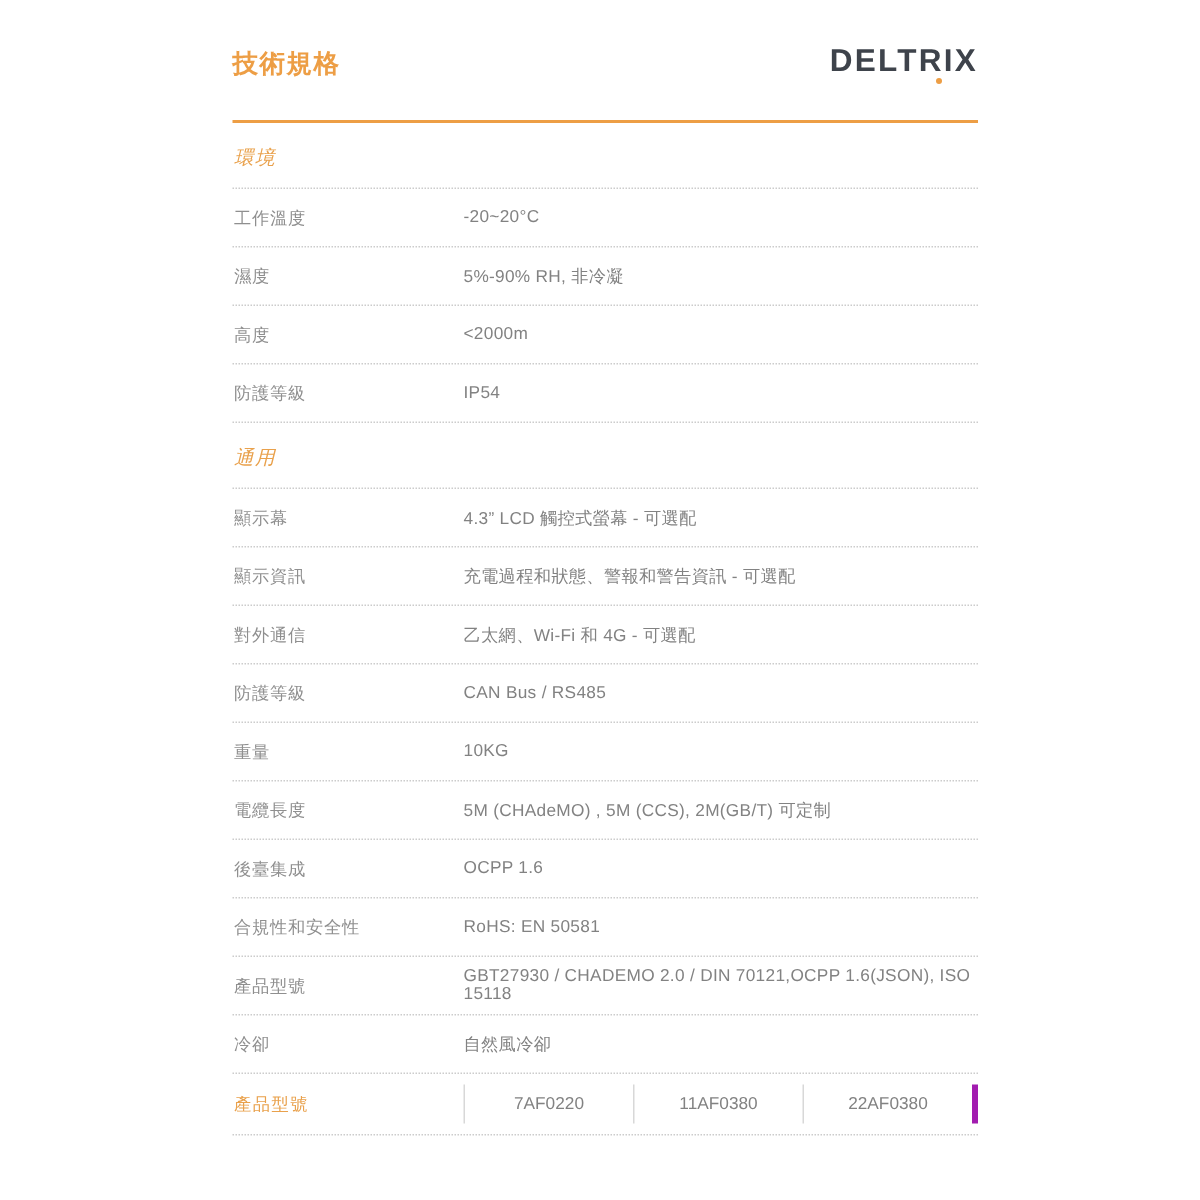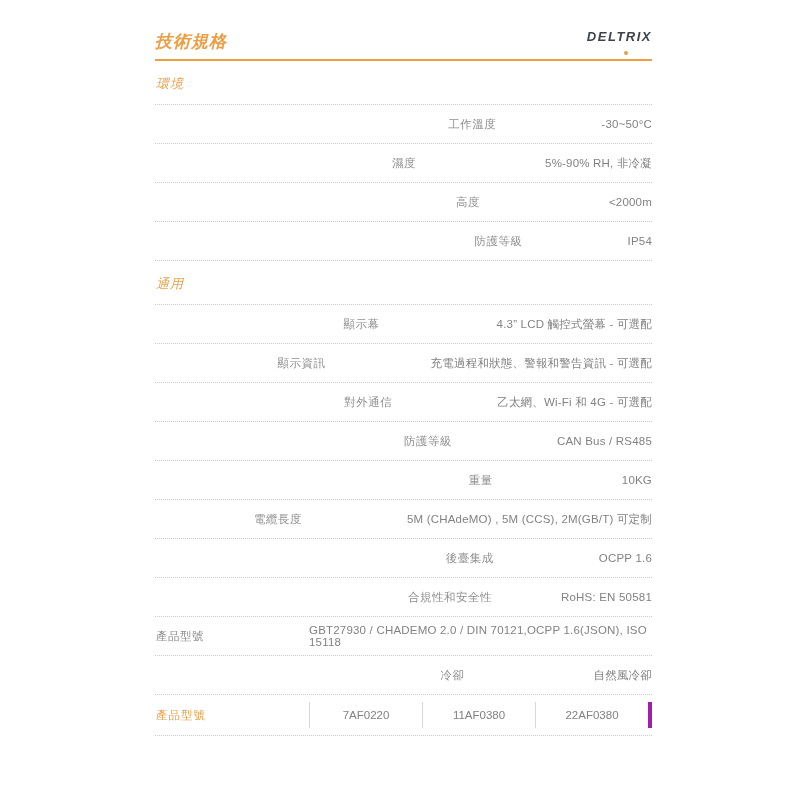--- a/index.html
+++ b/index.html
@@ -18,34 +18,34 @@
   .content {
     position: absolute;
     left: 155px;
     top: 30px;
     width: 497px;
   }
   
   .header {
     display: flex;
     justify-content: space-between;
+    align-items: flex-end;
     border-bottom: 2px solid #ED9E45;
-    padding-bottom: 6px;
-    font-style: italic;
+    padding-bottom: 26px;
   }
   .page-title {
     margin: 0;
     font-size: 17px;
     font-weight: 700;
     color: #ED9E45;
     letter-spacing: 1px;
   }
   .logo {
     position: relative;
-    font-size: 13px;
+    font-size: 21px;
     font-weight: 800;
     letter-spacing: 1.5px;
     color: #3E434B;
     line-height: 1;
     padding-bottom: 3px;
   }
   .logo-dot {
     position: absolute;
     width: 4px;
     height: 4px;
@@ -65,21 +65,20 @@
     letter-spacing: 1px;
     font-style: italic;
   }
   
   .row {
     display: flex;
     align-items: center;
     min-height: 38px;
     border-bottom: 1px dotted #cccccc;
     font-size: 11.5px;
-    justify-content: flex-end;
   }
   .row .label {
     width: 153px;
     flex-shrink: 0;
     color: #8f8f8f;
     padding-left: 1px;
     letter-spacing: 0.5px;
   }
   .row .value {
     color: #828282;
@@ -120,21 +119,21 @@
       <div class="logo">
         <span>DELTRIX</span>
         <span class="logo-dot"></span>
       </div>
     </div>
 
     <h2 class="section-title">環境</h2>
 
     <div class="row">
       <div class="label">工作溫度</div>
-      <div class="value">-30~50°C</div>
+      <div class="value">-20~20°C</div>
     </div>
     <div class="row">
       <div class="label">濕度</div>
       <div class="value">5%-90% RH, 非冷凝</div>
     </div>
     <div class="row">
       <div class="label">高度</div>
       <div class="value">&lt;2000m</div>
     </div>
     <div class="row">

